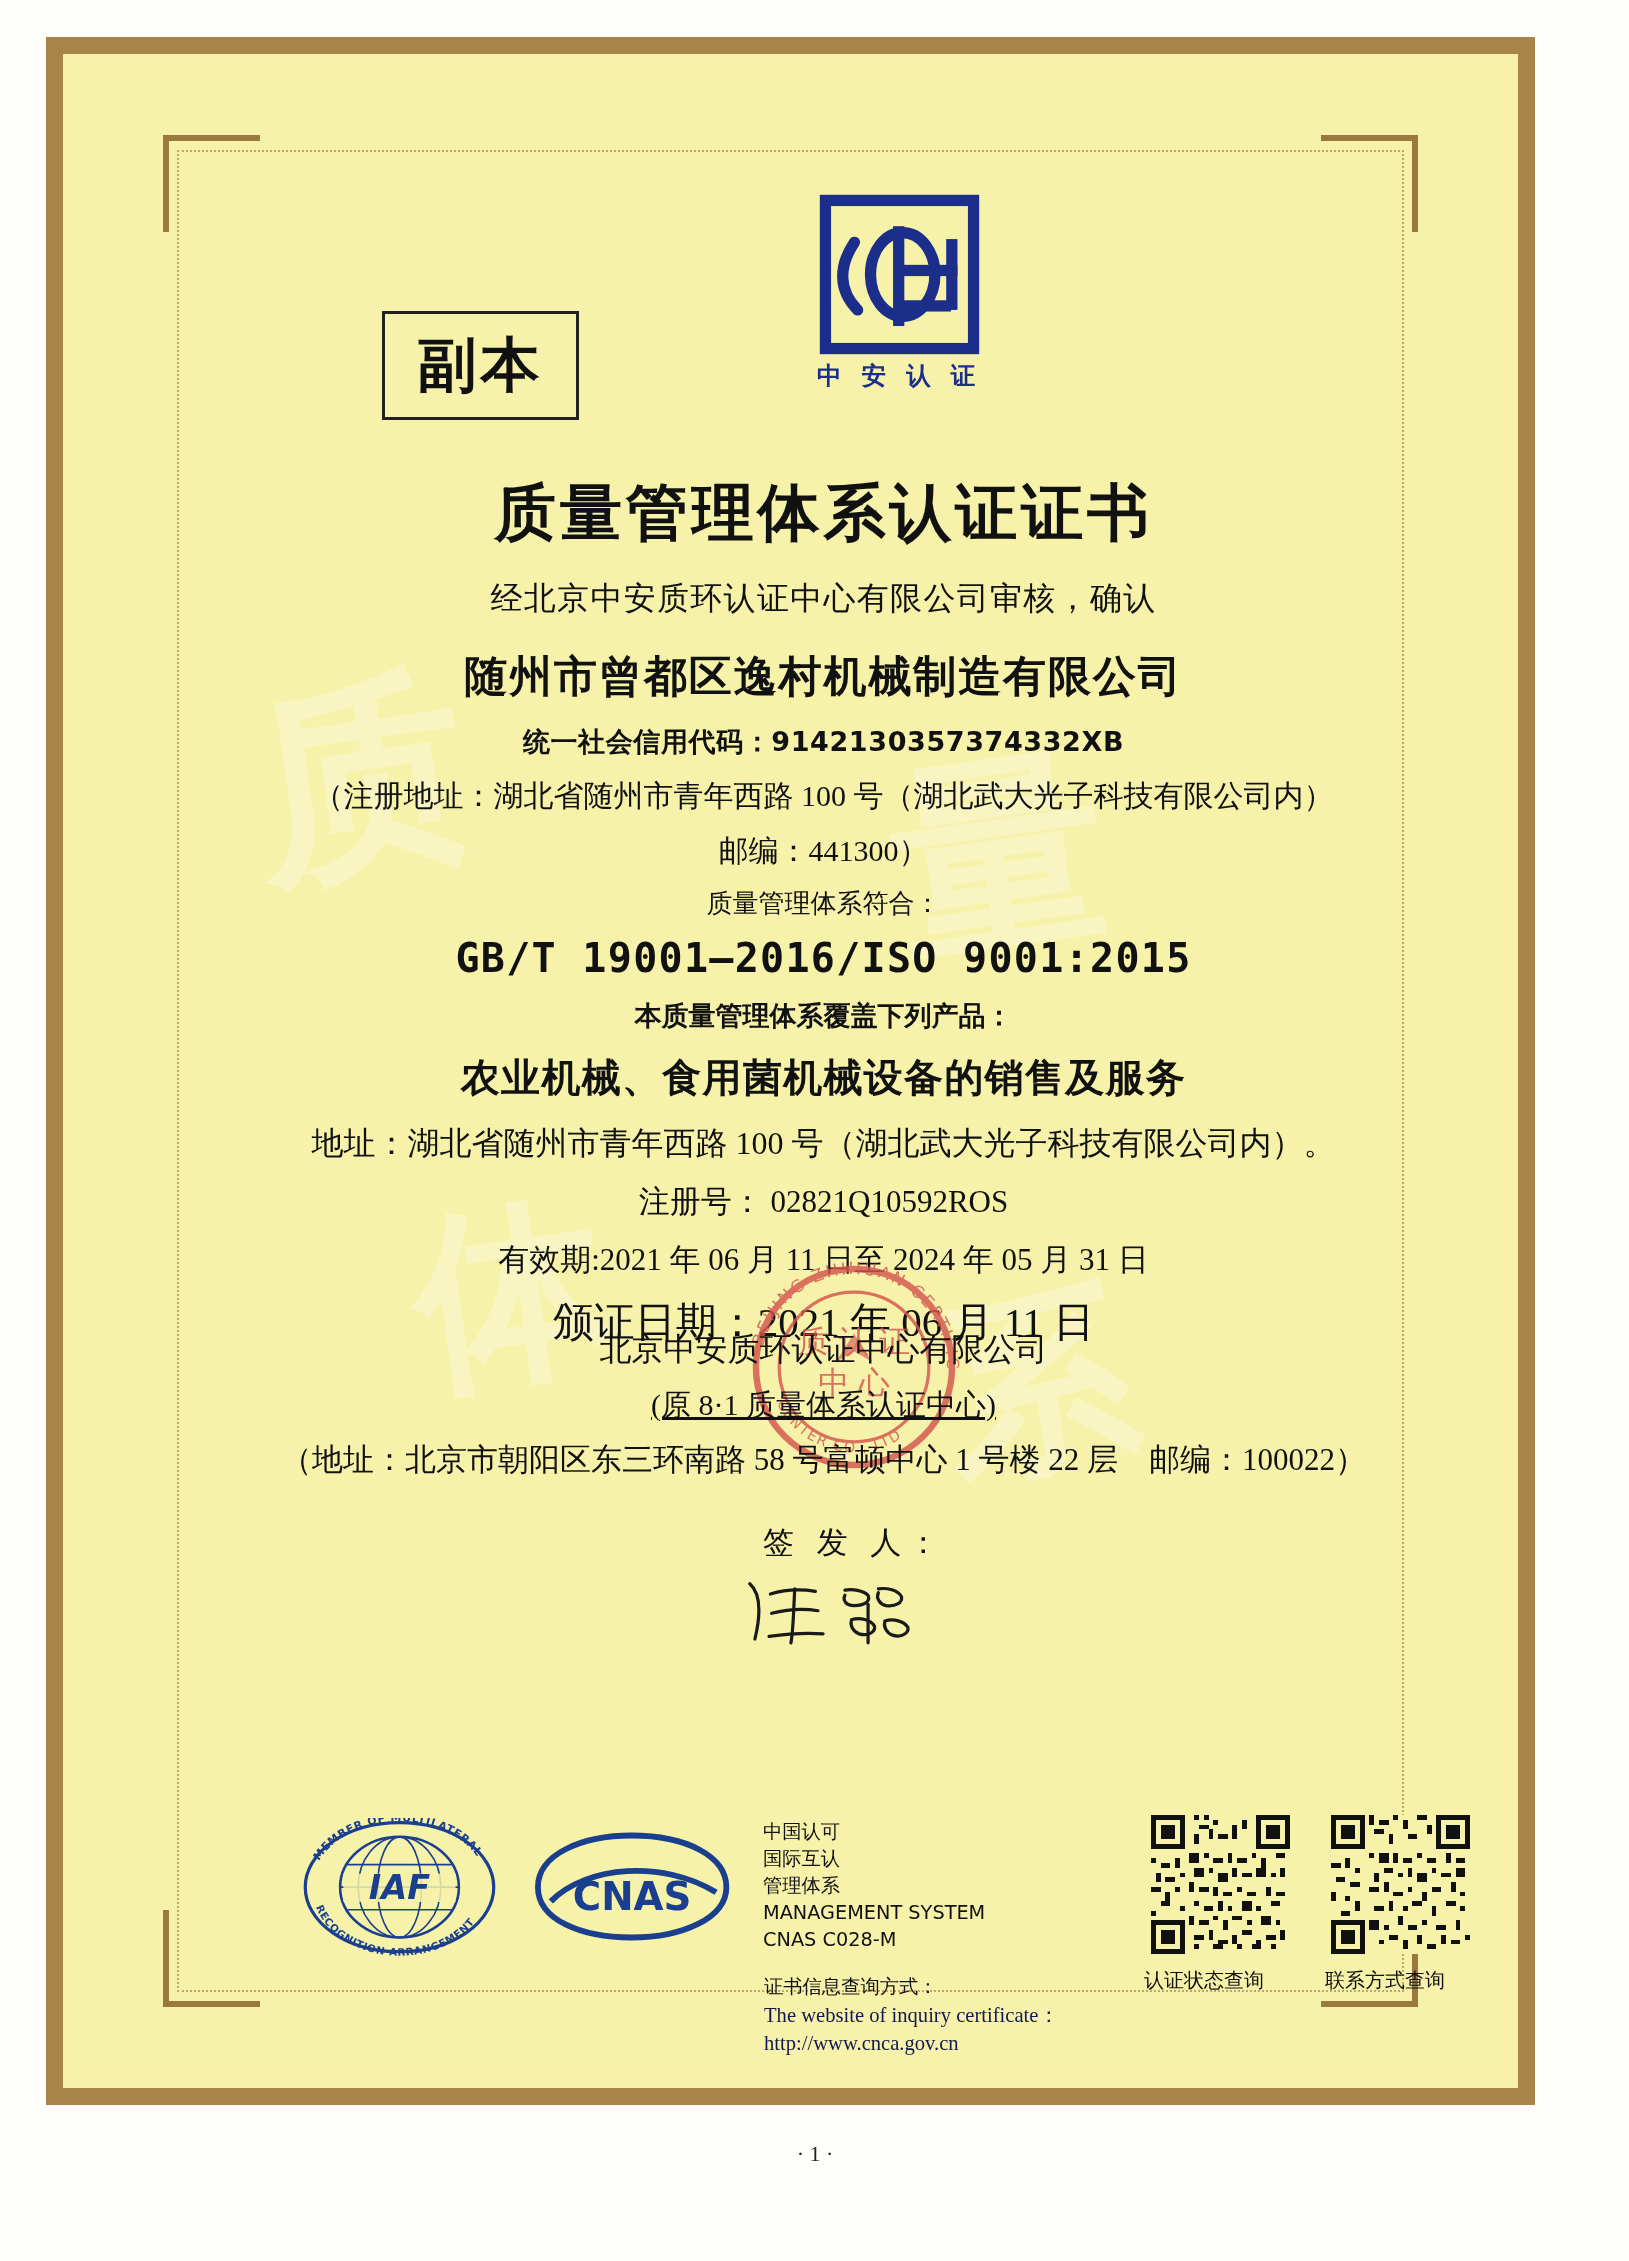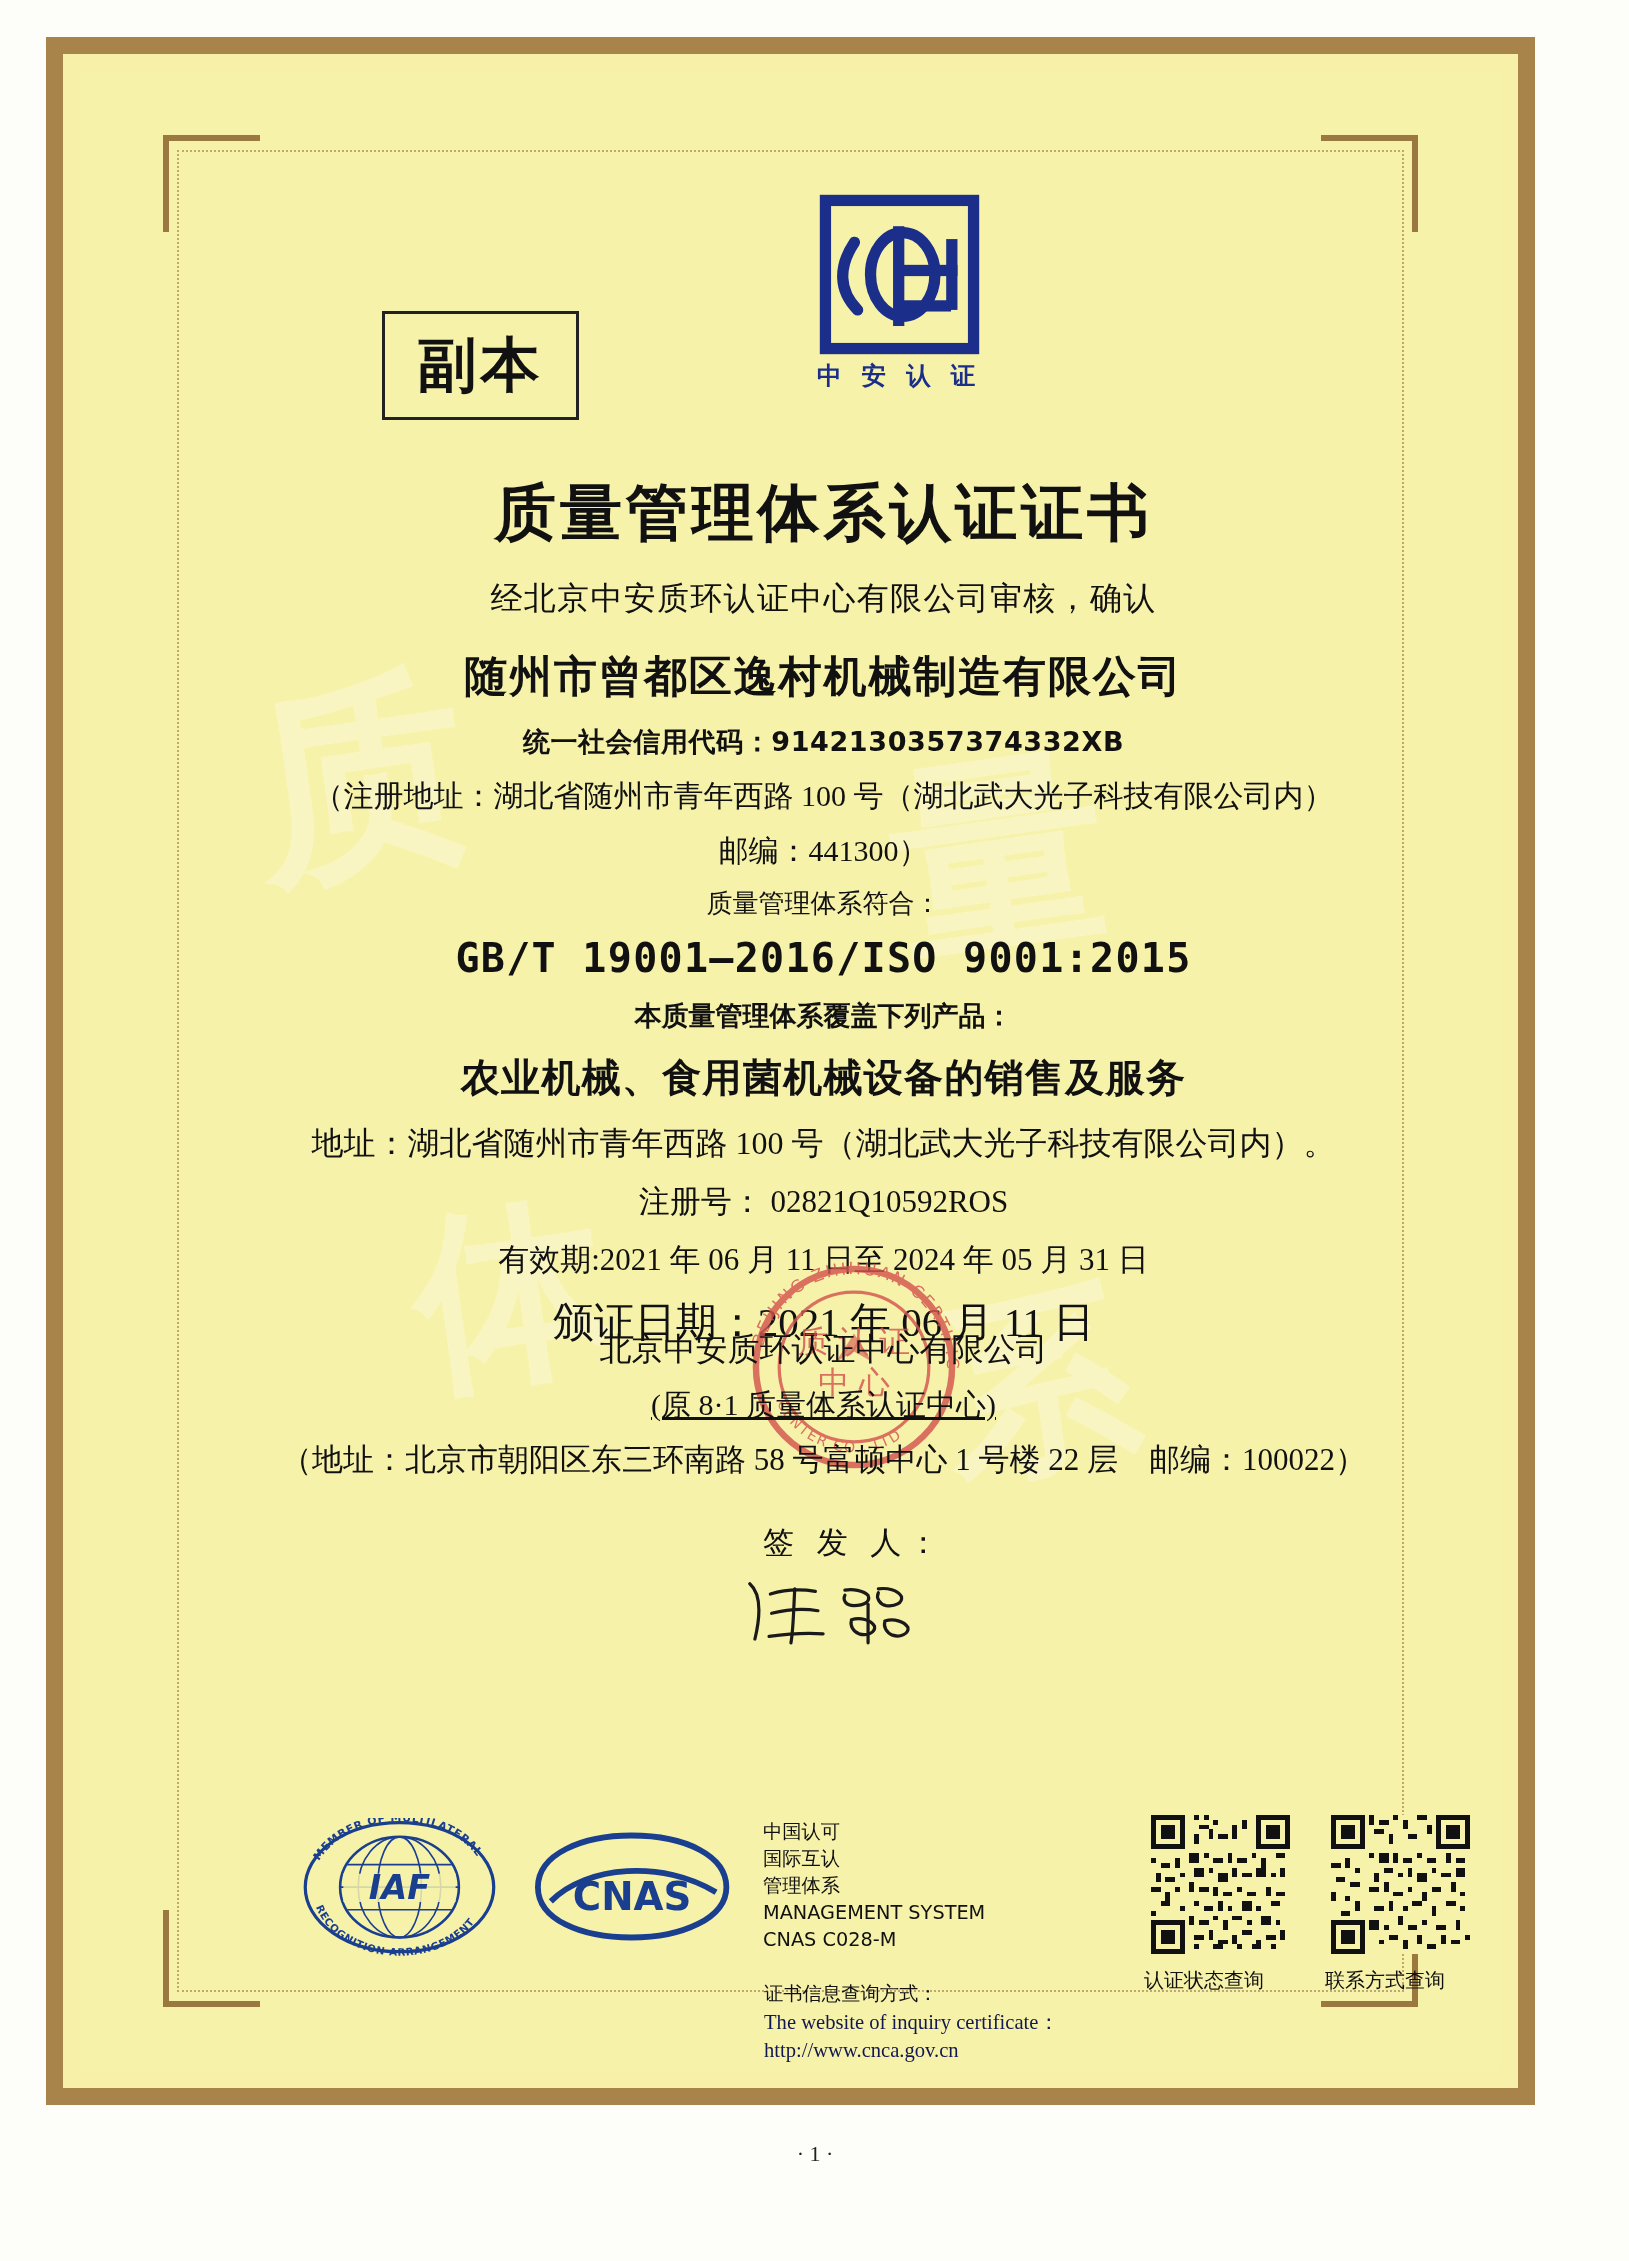--- a/index.html
+++ b/index.html
@@ -317,21 +317,21 @@
     top: 6.4px;
     width: 284px;
     font-family: "DejaVu Sans", sans-serif;
     font-size: 19.3px;
     line-height: 27px;
     color: #111;
   }
   .inquiry {
     position: absolute;
     left: 471px;
-    top: 168px;
+    top: 161px;
     width: 400px;
     font-family: "Liberation Serif", serif;
     font-size: 20.6px;
     line-height: 28px;
     color: #12184f;
   }
   .inquiry .cn { color:#111; font-family:"DejaVu Sans", sans-serif; font-size:19.3px; }
 
   .qr {
     position: absolute;

